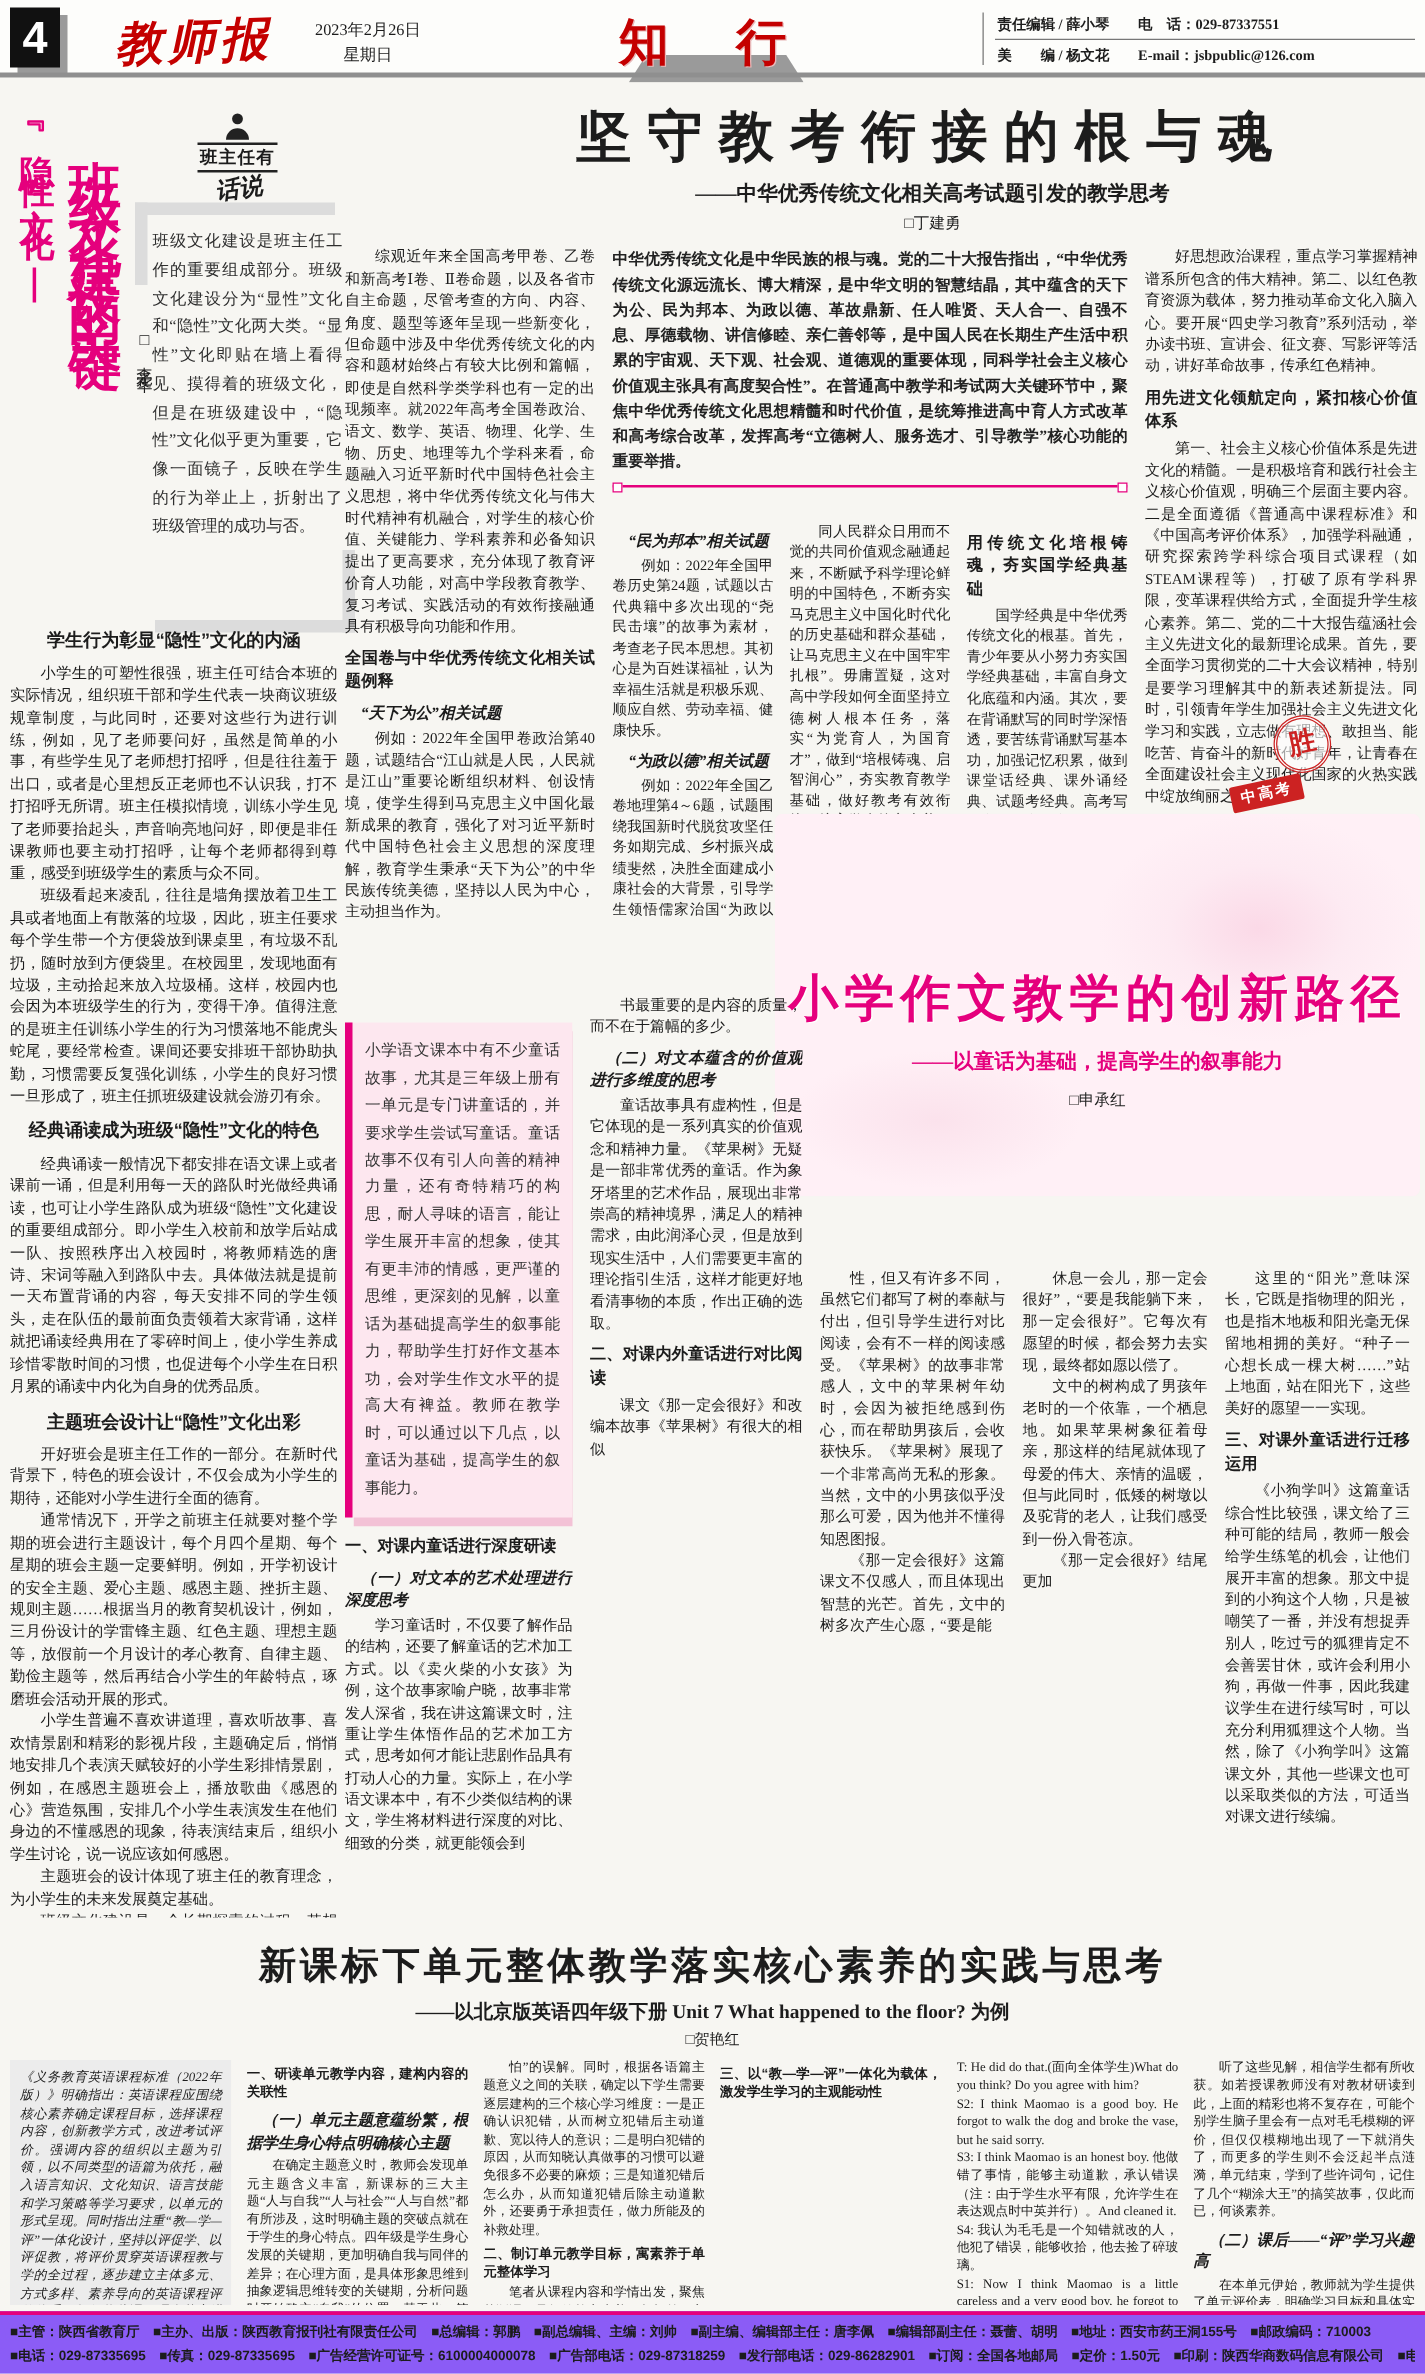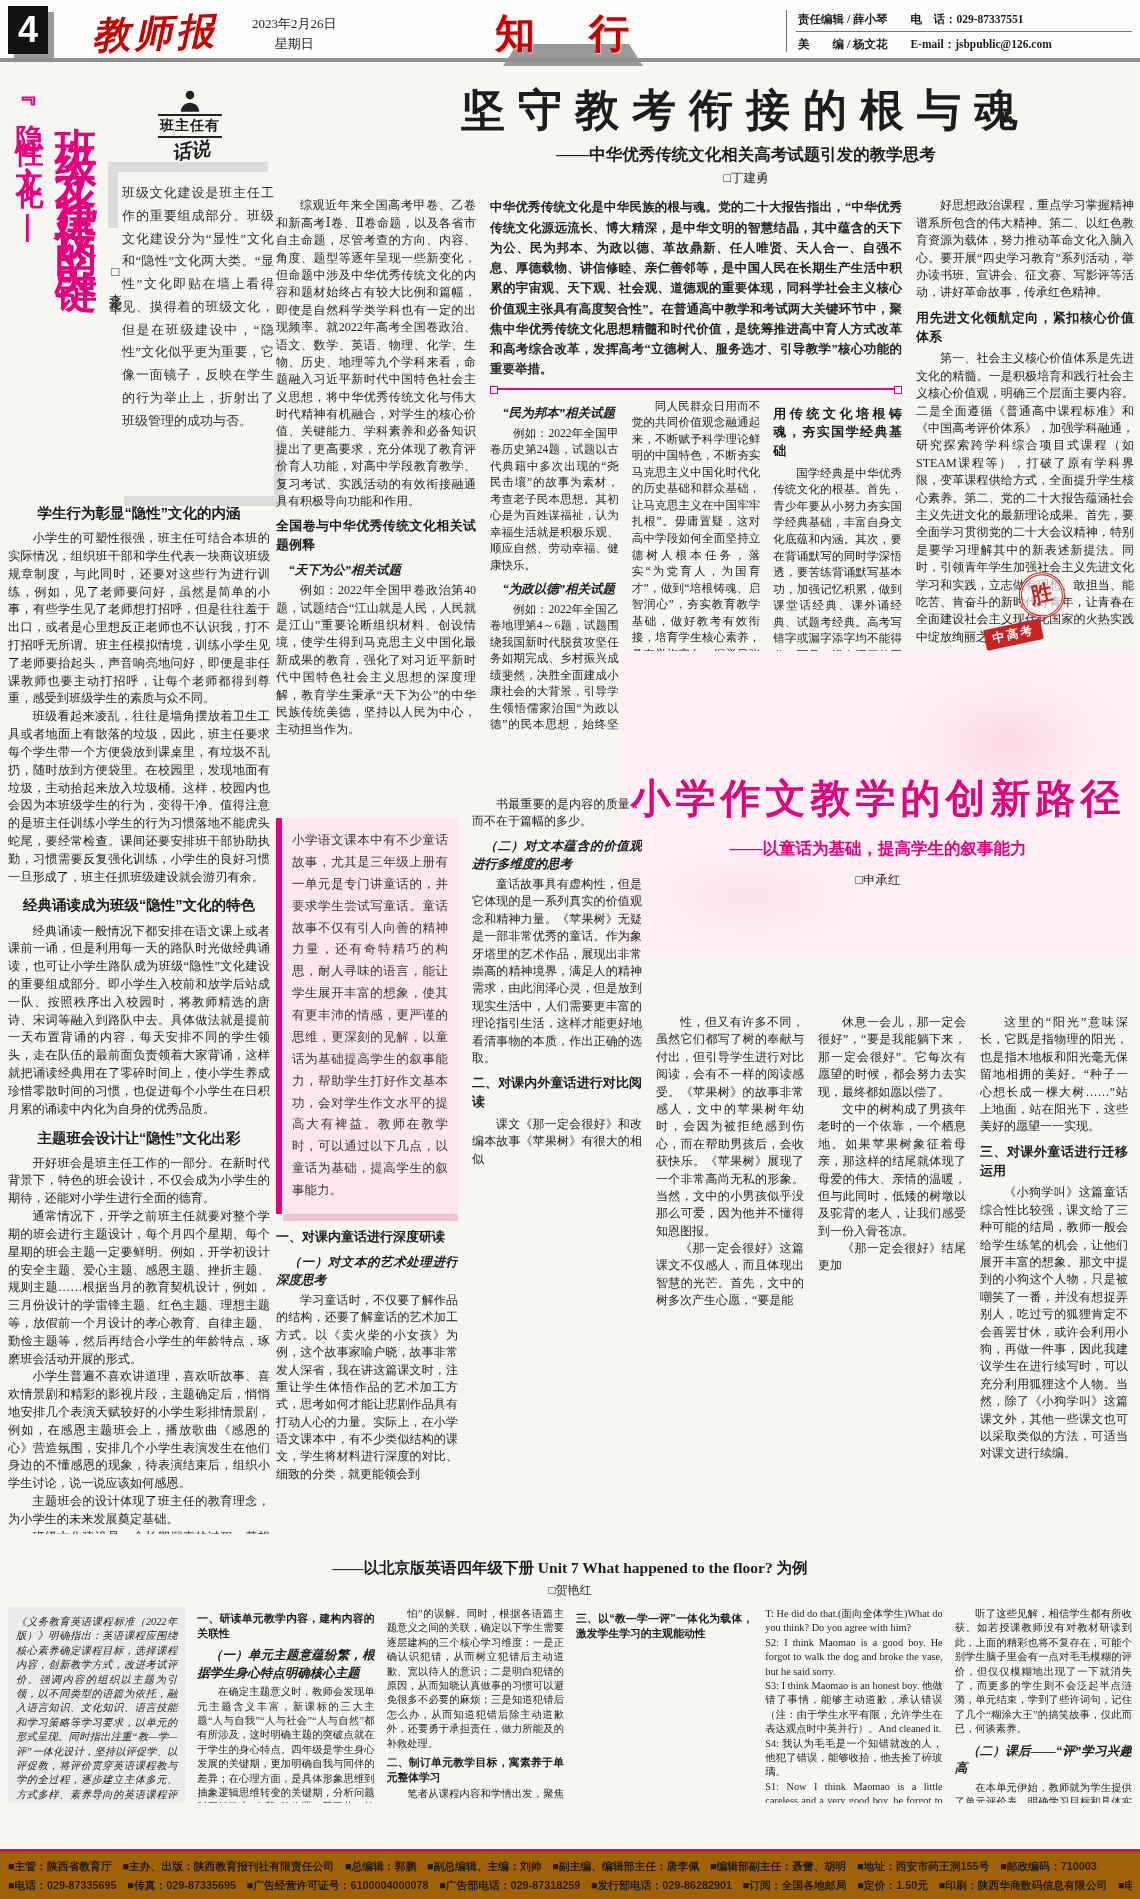--- a/index.html
+++ b/index.html
@@ -66,21 +66,21 @@
   .ma-c1{width:200px;}
   .ma-mid{width:412px;}
   .ma-c5{width:218px;}
   .ma-col{font-size:12px;line-height:1.45;text-align:justify;overflow:hidden;height:100%;}
   .ma-intro{font-size:12.5px;line-height:1.62;font-weight:bold;color:#222;text-align:justify;}
   .pinkrule{margin:8px 0;height:2px;background:#e5007d;position:relative;}
   .pinkrule:before,.pinkrule:after{content:"";position:absolute;top:-2px;width:6px;height:6px;
         border:1px solid #e5007d;background:#fff;}
   .pinkrule:before{left:0;} .pinkrule:after{right:0;}
   .ma-inner{display:flex;gap:13px;height:352px;overflow:hidden;}
-  .ma-inner>div{flex:1;font-size:11.5px;line-height:1.44;text-align:justify;overflow:hidden;}
+  .ma-inner>div{flex:1;font-size:11.5px;line-height:1.44;text-align:justify;overflow:hidden;margin-top:20px;}
   .subh{font-family:"Liberation Sans",sans-serif;font-weight:bold;font-size:13px;
         margin:7px 0 4px;text-indent:0;}
   .kaih{font-weight:bold;font-style:italic;font-size:12.5px;margin:6px 0 3px;text-indent:1em;}
 
   
   .seal{left:980px;top:576px;width:92px;height:72px;transform:rotate(-12deg);}
   .seal-circle{position:absolute;right:4px;top:0;width:40px;height:40px;border:3px double #cc2222;
                border-radius:50%;color:#cc2222;font-weight:900;font-size:22px;text-align:center;
                line-height:38px;background:rgba(255,255,255,.6);}
   .seal-ribbon{position:absolute;left:0;bottom:6px;background:#cc2222;color:#fff;font-size:12px;
@@ -111,21 +111,21 @@
                font-size:30px;letter-spacing:3px;}
   .ba-sub{text-align:center;font-weight:bold;font-size:15.5px;margin-top:6px;}
   .ba-by{text-align:center;font-size:12px;margin-top:3px;}
   .ba-cols{display:flex;gap:12px;margin-top:8px;height:196px;overflow:hidden;}
   .ba-col{flex:1;font-size:10.3px;line-height:1.4;text-align:justify;overflow:hidden;}
   .graybox{background:#ececec;padding:8px 8px;font-style:italic;height:100%;box-sizing:border-box;}
   .ba-col .subh{font-size:10.8px;margin:4px 0 2px;}
   .dialog{white-space:pre-line;text-indent:0;}
 
   
-  .ftr{left:0;top:1849px;width:1140px;height:50px;border-top:3px solid #e5007d;background:#a16207;
+  .ftr{left:0;top:1849px;width:1140px;height:50px;border-top:3px solid #e5007d;background:#8b5cf6;
        padding:5px 8px 0 8px;box-sizing:border-box;}
   .ftr-row{font-size:10.8px;font-weight:bold;line-height:1.8;white-space:nowrap;overflow:hidden;}
 </style>
 </head>
 <body>
 
 <div class="abs hdr">
   <div class="abs pagenum-sh"></div>
   <div class="abs pagenum sans">4</div>
   <div class="abs masthead">教师报</div>
@@ -256,20 +256,21 @@
     </div>
     <div class="ft-col ft-c5">
       <p>这里的“阳光”意味深长，它既是指物理的阳光，也是指木地板和阳光毫无保留地相拥的美好。“种子一心想长成一棵大树……”站上地面，站在阳光下，这些美好的愿望一一实现。</p>
       <div class="subh">三、对课外童话进行迁移运用</div>
       <p>《小狗学叫》这篇童话综合性比较强，课文给了三种可能的结局，教师一般会给学生练笔的机会，让他们展开丰富的想象。那文中提到的小狗这个人物，只是被嘲笑了一番，并没有想捉弄别人，吃过亏的狐狸肯定不会善罢甘休，或许会利用小狗，再做一件事，因此我建议学生在进行续写时，可以充分利用狐狸这个人物。当然，除了《小狗学叫》这篇课文外，其他一些课文也可以采取类似的方法，可适当对课文进行续编。</p>
     </div>
   </div>
 </div>
 
 <div class="abs ba">
+  <div class="ba-headline">新课标下单元整体教学落实核心素养的实践与思考</div>
   <div class="ba-sub">——以北京版英语四年级下册 Unit 7 What happened to the floor? 为例</div>
   <div class="ba-by">□贺艳红</div>
   <div class="ba-cols">
     <div class="ba-col">
       <div class="graybox jus">《义务教育英语课程标准（2022年版）》明确指出：英语课程应围绕核心素养确定课程目标，选择课程内容，创新教学方式，改进考试评价。强调内容的组织以主题为引领，以不同类型的语篇为依托，融入语言知识、文化知识、语言技能和学习策略等学习要求，以单元的形式呈现。同时指出注重“教—学—评”一体化设计，坚持以评促学、以评促教，将评价贯穿英语课程教与学的全过程，逐步建立主体多元、方式多样、素养导向的英语课程评价体系。如何将此课程理念落实进课堂是教师亟待思考的问题。本文以北京版英语四年级下册 Unit 7 What happened to the floor? 为例，阐述如何借助英语课程培养小学生的核心素养。</div>
     </div>
     <div class="ba-col">
       <div class="subh">一、研读单元教学内容，建构内容的关联性</div>
       <div class="kaih">（一）单元主题意蕴纷繁，根据学生身心特点明确核心主题</div>
       <p>在确定主题意义时，教师会发现单元主题含义丰富，新课标的三大主题“人与自我”“人与社会”“人与自然”都有所涉及，这时明确主题的突破点就在于学生的身心特点。四年级是学生身心发展的关键期，更加明确自我与同伴的差异；在心理方面，是具体形象思维到抽象逻辑思维转变的关键期，分析问题时开始确立“自我”的位置，基于此，笔者将本单元主题确定为“人与自我”范畴中的“做人与做事”主题群。帮助学生树立正确的价值观，引导学生正确认识自我，发现自我，逐渐提升自我意识，积极健康成长。</p>

